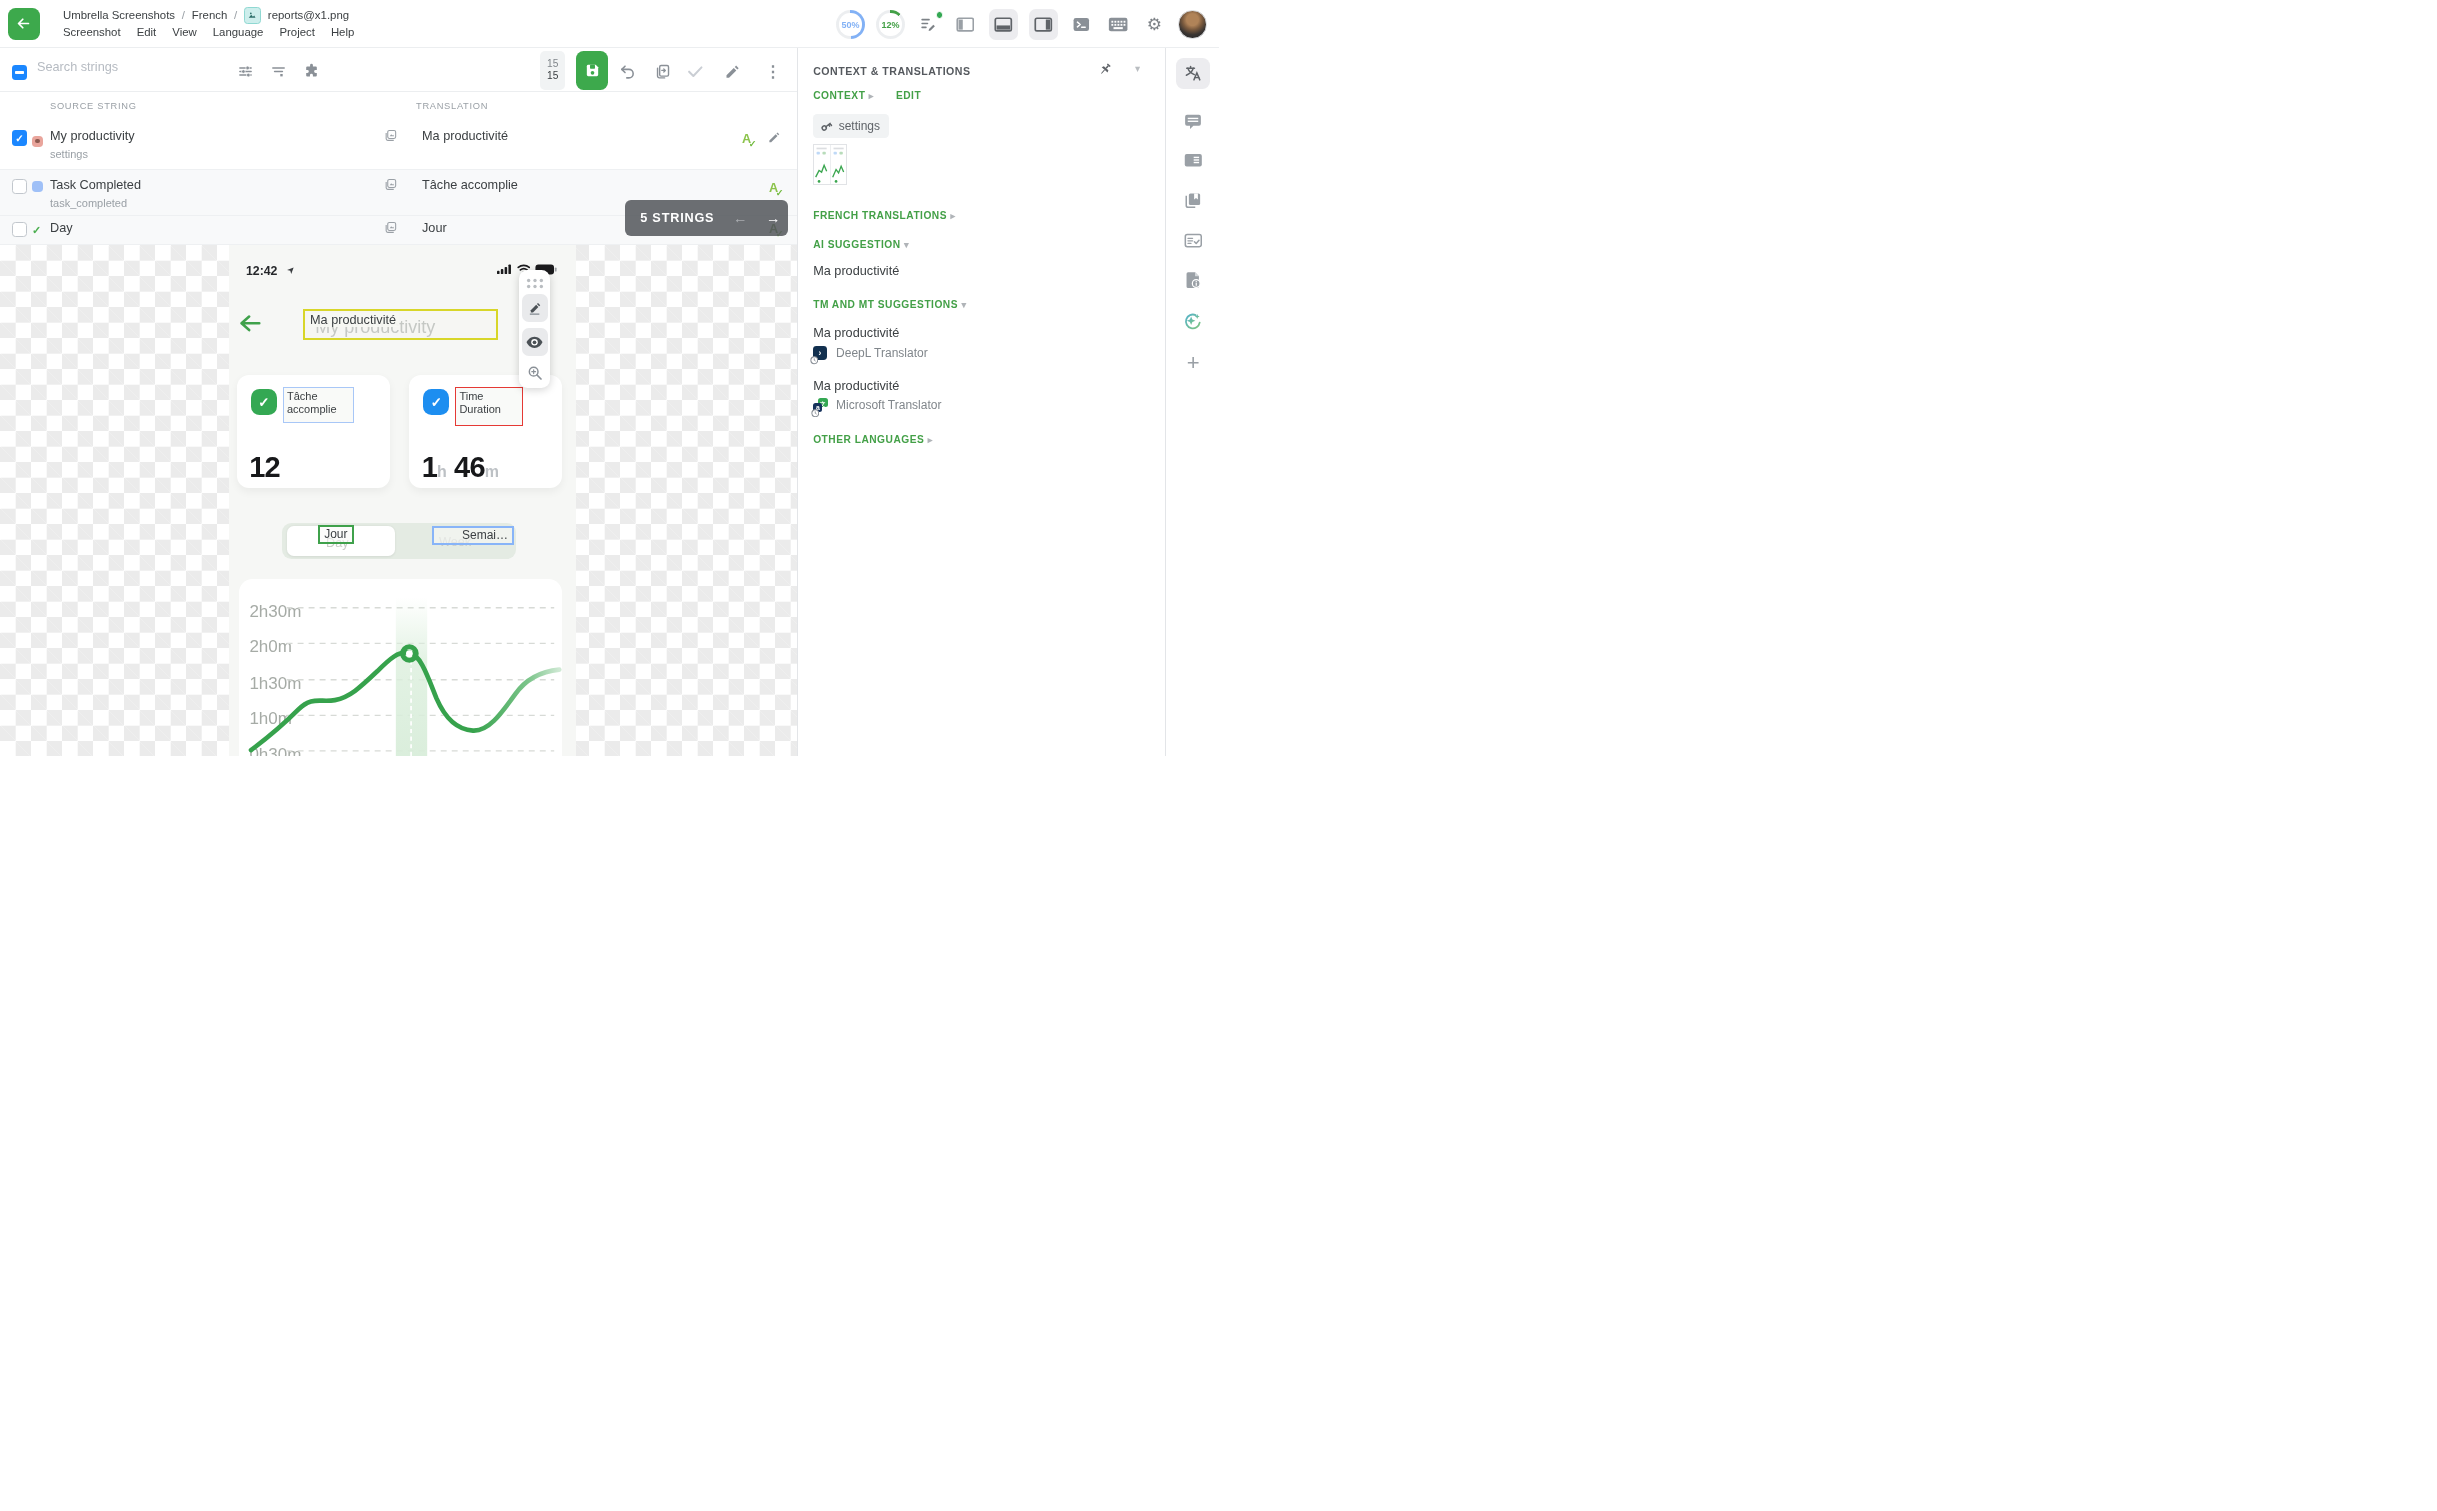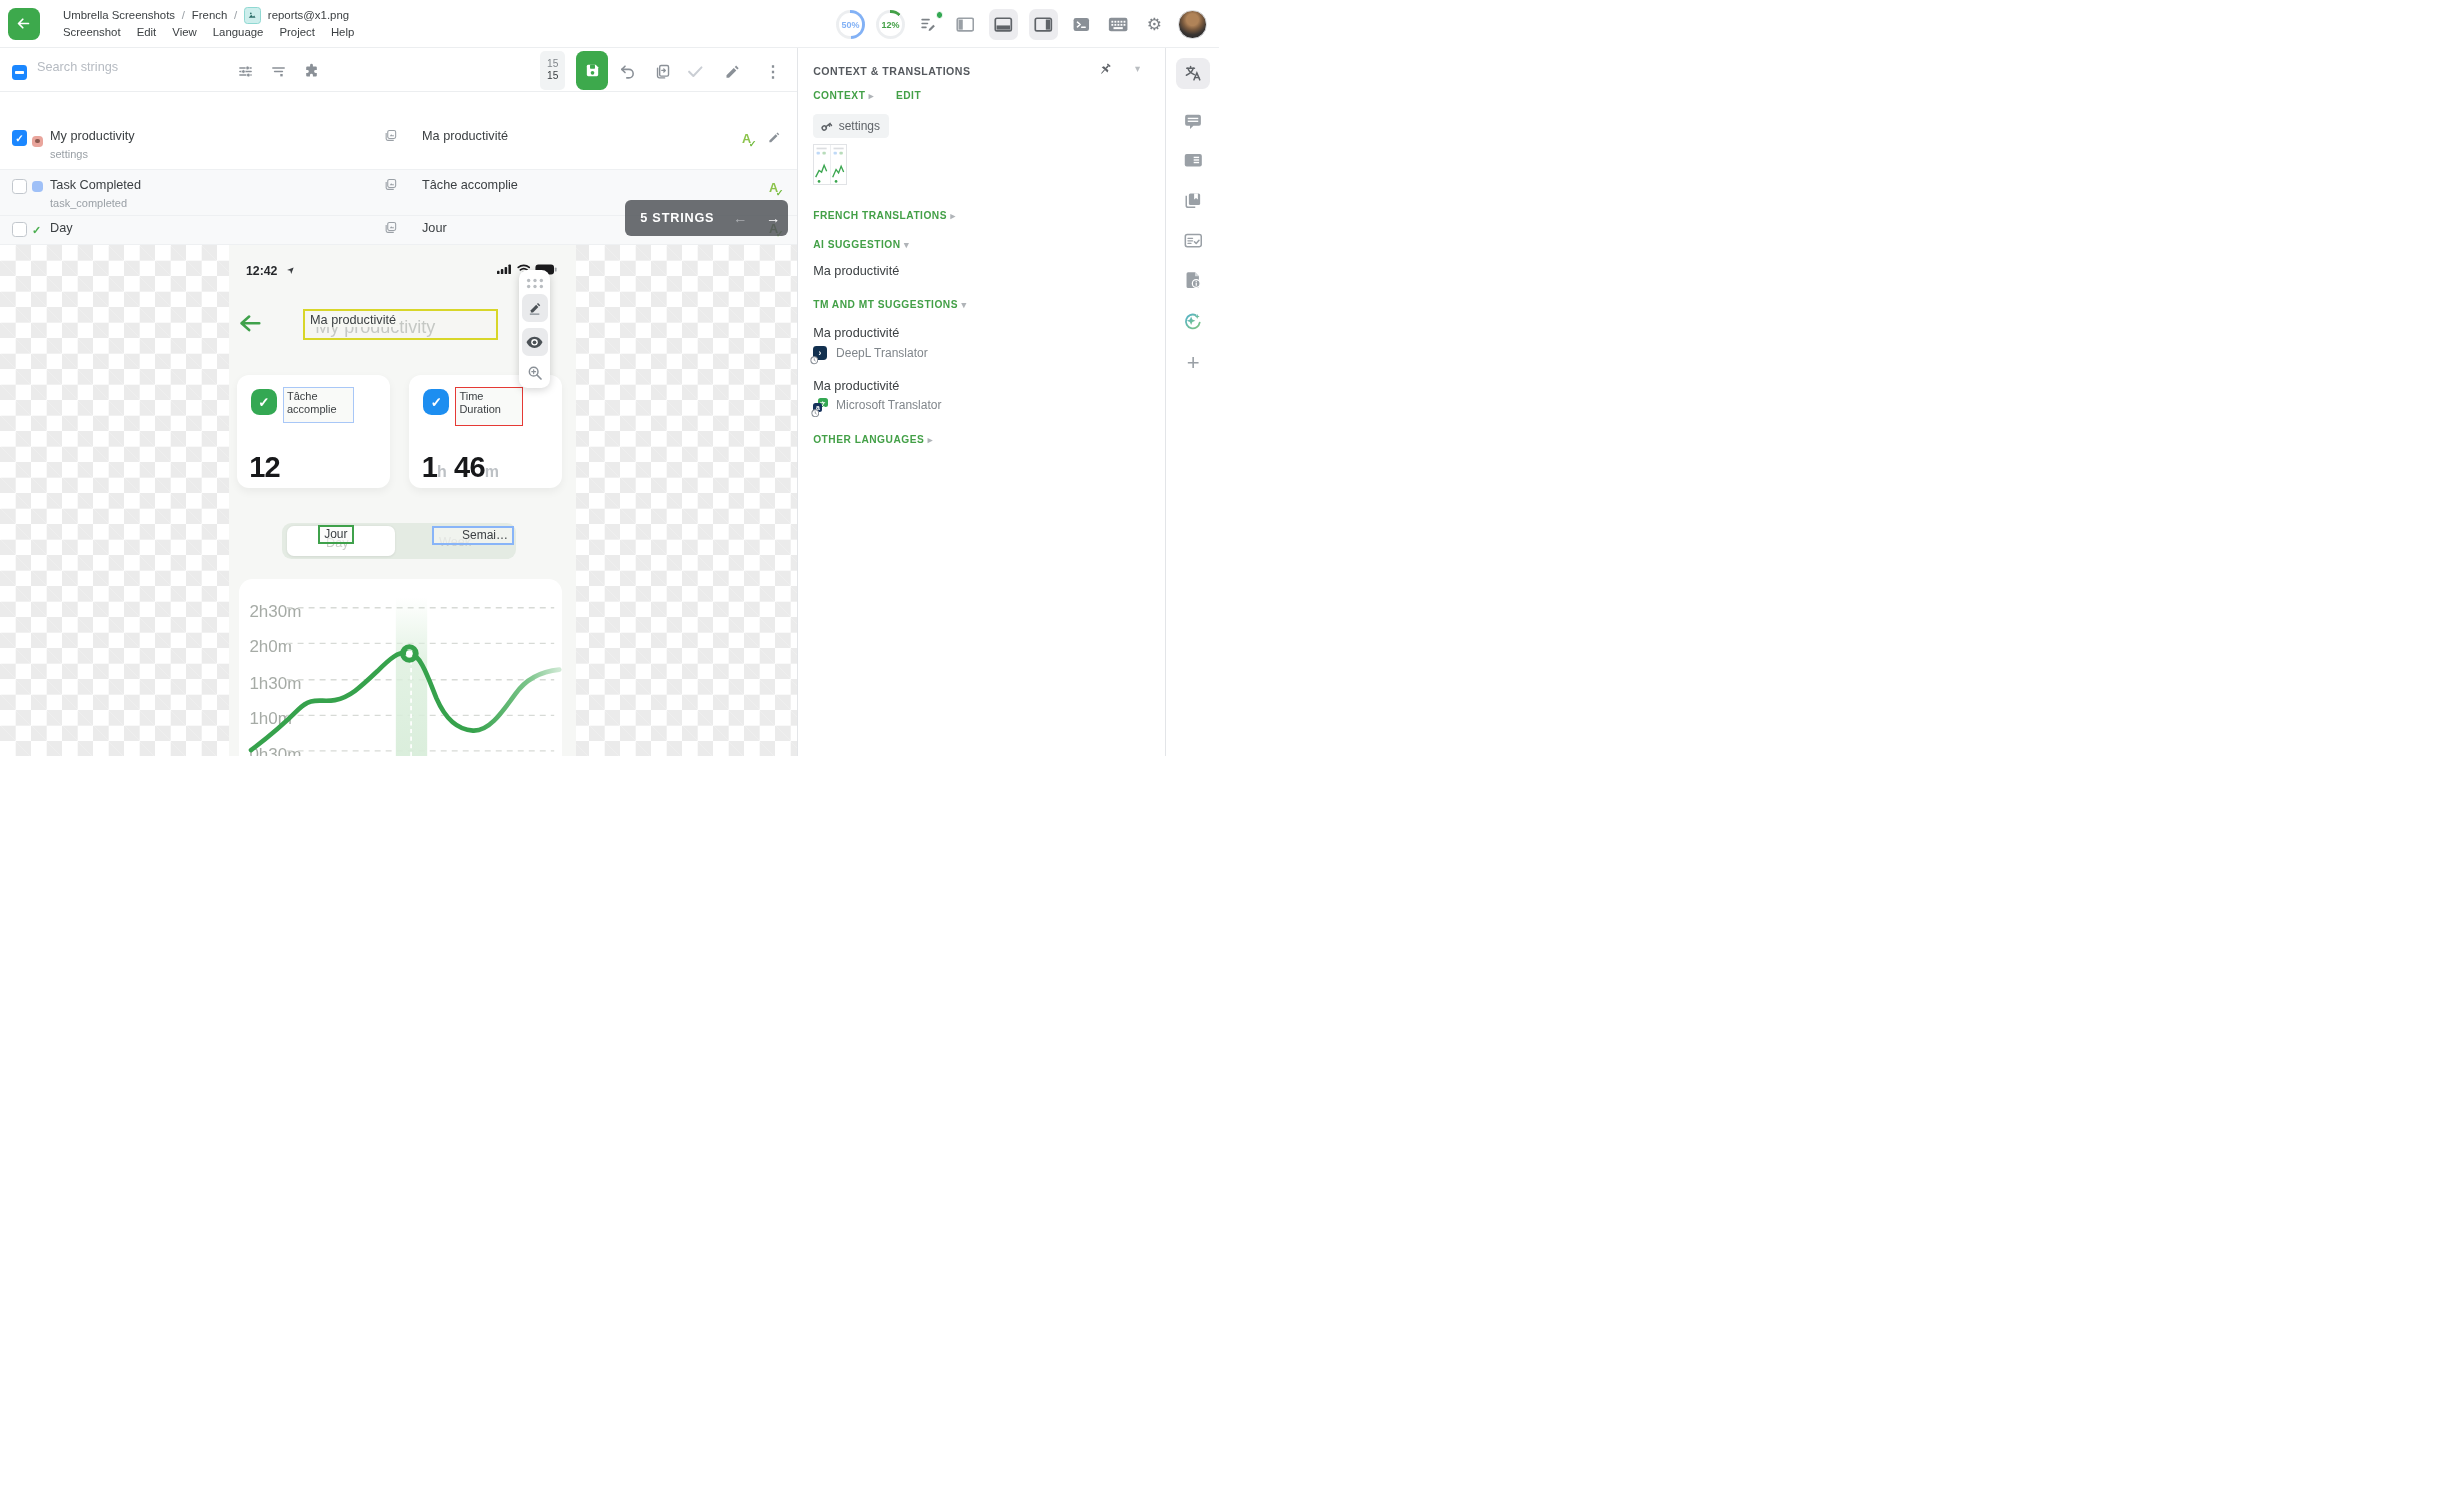--- a/index.html
+++ b/index.html
@@ -289,20 +289,24 @@
       <svg width="17" height="17" viewBox="0 0 24 24">
           <path d="M3.5 17.3L13.8 7l3.6 3.6L7.1 20.9H3.5z" fill="#8a9097"></path>
           <path d="M15.2 5.6l1.9-1.9 3.6 3.6-1.9 1.9z" fill="#8a9097"></path>
         </svg>
     </div>
     <div class="tbicon" style="left:762px;">
       <span style="font-size:16px;color:#8a9097;font-weight:bold;">⋮</span>
     </div>
   </div>
 
+  <div class="tablehead">
+    <span class="th" style="left:50px;">SOURCE STRING</span>
+    <span class="th" style="left:416px;">TRANSLATION</span>
+  </div>
 
   <div class="row row-sel" style="top:121px;height:49px;">
     <span class="cbp"><span class="cb on">✓</span></span>
     <span class="st"><span class="st-sq st-red"></span></span>
     <span class="src">My productivity</span>
     <span class="key">settings</span>
     <span class="pages-ic">
       <svg width="15.2" height="15.2" viewBox="0 0 24 24">
           <path d="M5 8v9a2.5 2.5 0 0 0 2.5 2.5H17" fill="none" stroke="#9aa0a6" stroke-width="1.7"></path>
           <rect x="7.5" y="4" width="12.5" height="12.5" rx="2.5" fill="none" stroke="#9aa0a6" stroke-width="1.7"></rect>

